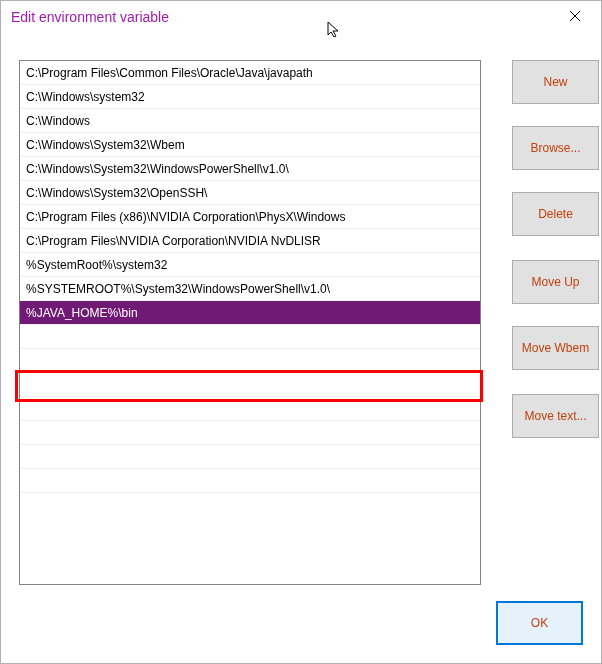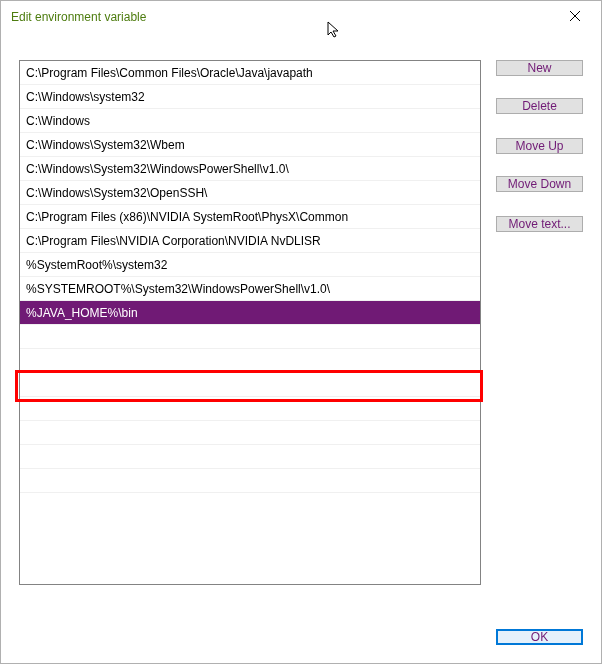--- a/index.html
+++ b/index.html
@@ -15,22 +15,22 @@
     position: relative;
   }
   .titlebar {
     height: 32px;
     display: flex;
     align-items: center;
     padding: 0 10px;
     position: relative;
   }
   .titlebar .title {
-    font-size: 12px;
-    color: #4d7c0f;
+    font-size: 14px;
+    color: #a21caf;
   }
   .titlebar .close {
     position: absolute;
     right: 4px;
     top: 0;
     width: 45px;
     height: 30px;
     display: flex;
     align-items: center;
     justify-content: center;
@@ -86,31 +86,32 @@
     pointer-events: none;
   }
   .side-buttons {
     position: absolute;
     top: 9px;
     right: 0;
     width: 87px;
   }
   .btn {
     width: 87px;
-    height: 16px;
+    height: 44px;
     background: #e1e1e1;
     border: 1px solid #adadad;
     font-family: inherit;
     font-size: 12px;
-    color: #701a75;
+    color: #c2410c;
     cursor: default;
     display: flex;
     align-items: center;
     justify-content: center;
     margin-bottom: 0;
+    margin-left: 16px;
   }
   .side-buttons .btn { margin-bottom: 22px; }
   .side-buttons .gap-large { margin-top: 24px; }
   .bottom-buttons {
     position: absolute;
     bottom: 0;
     right: 0;
     display: flex;
     gap: 2px;
   }
@@ -138,40 +139,41 @@
 
 <div class="content">
 
   <div class="listbox" id="listbox">
       <div class="list-row">C:\Program Files\Common Files\Oracle\Java\javapath</div>
       <div class="list-row">C:\Windows\system32</div>
       <div class="list-row">C:\Windows</div>
       <div class="list-row">C:\Windows\System32\Wbem</div>
       <div class="list-row">C:\Windows\System32\WindowsPowerShell\v1.0\</div>
       <div class="list-row">C:\Windows\System32\OpenSSH\</div>
-      <div class="list-row">C:\Program Files (x86)\NVIDIA SystemRoot\PhysX\Common</div>
+      <div class="list-row">C:\Program Files (x86)\NVIDIA Corporation\PhysX\Windows</div>
       <div class="list-row">C:\Program Files\NVIDIA Corporation\NVIDIA NvDLISR</div>
       <div class="list-row">%SystemRoot%\system32</div>
       <div class="list-row">%SYSTEMROOT%\System32\WindowsPowerShell\v1.0\</div>
       <div class="list-row selected">%JAVA_HOME%\bin</div>
       <div class="list-row"></div>
       <div class="list-row"></div>
       <div class="list-row"></div>
       <div class="list-row"></div>
       <div class="list-row"></div>
       <div class="list-row"></div>
       <div class="list-row"></div>
     </div>
   <div class="highlight-box"></div>
 
   <div class="side-buttons">
     <button class="btn">New</button>
+    <button class="btn">Browse...</button>
     <button class="btn">Delete</button>
     <button class="btn gap-large">Move Up</button>
-    <button class="btn">Move Down</button>
+    <button class="btn">Move Wbem</button>
     <button class="btn gap-large">Move text...</button>
   </div>
 
   <div class="bottom-buttons">
     <button class="btn focus">OK</button>
   </div>
 
 </div>
 
 </body></html>

